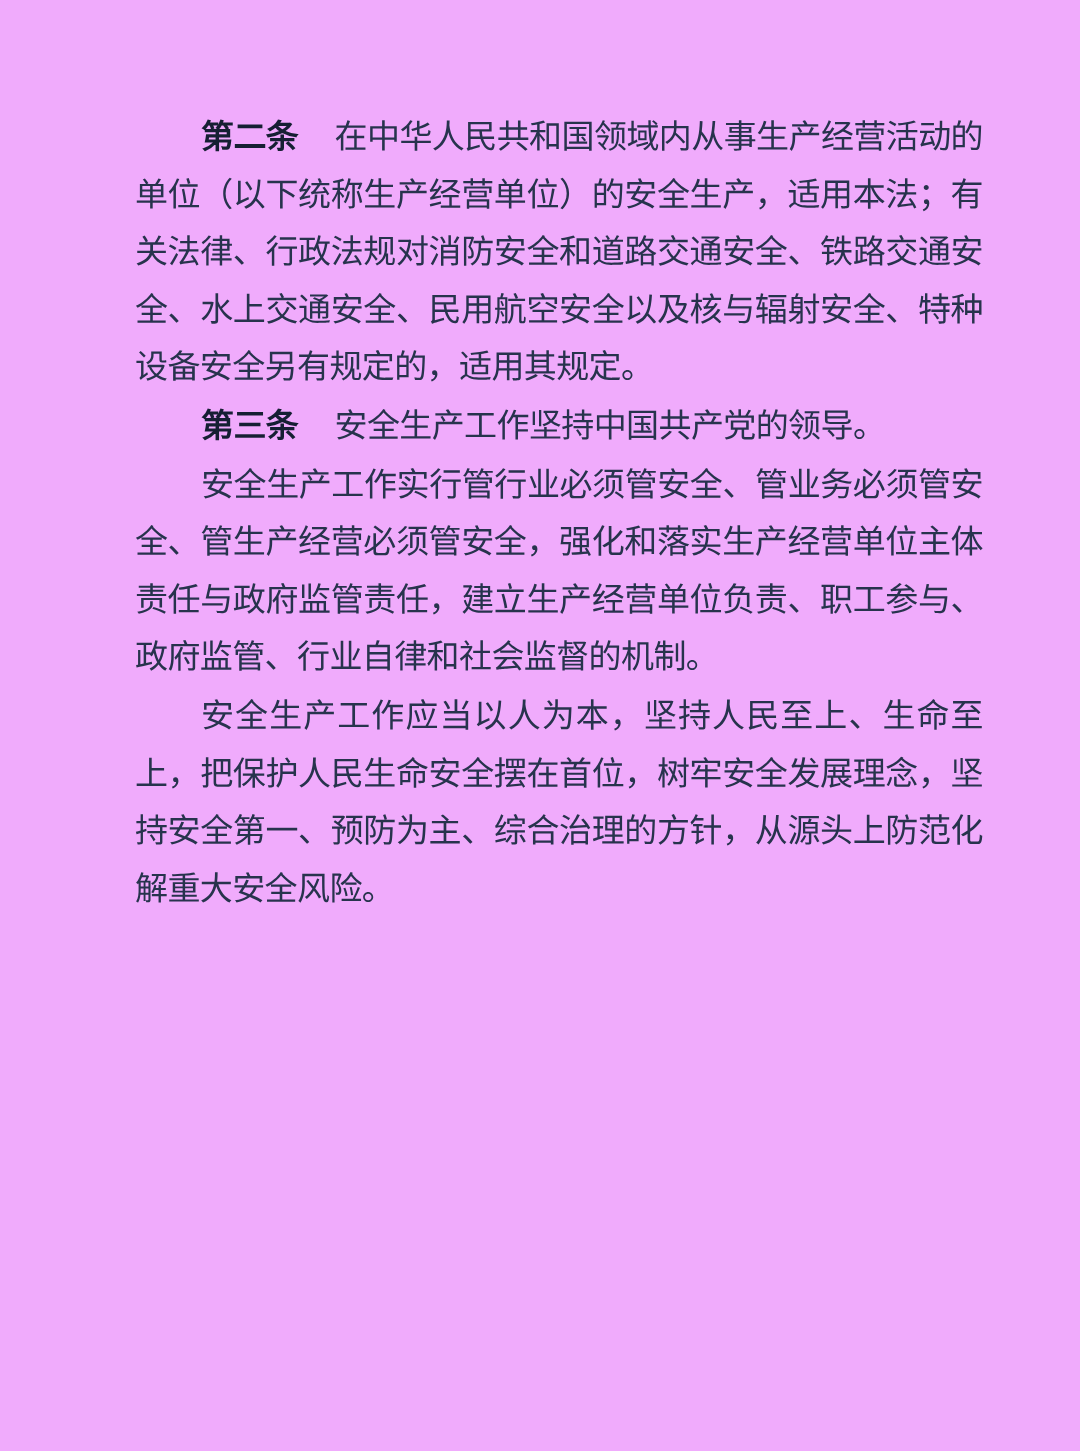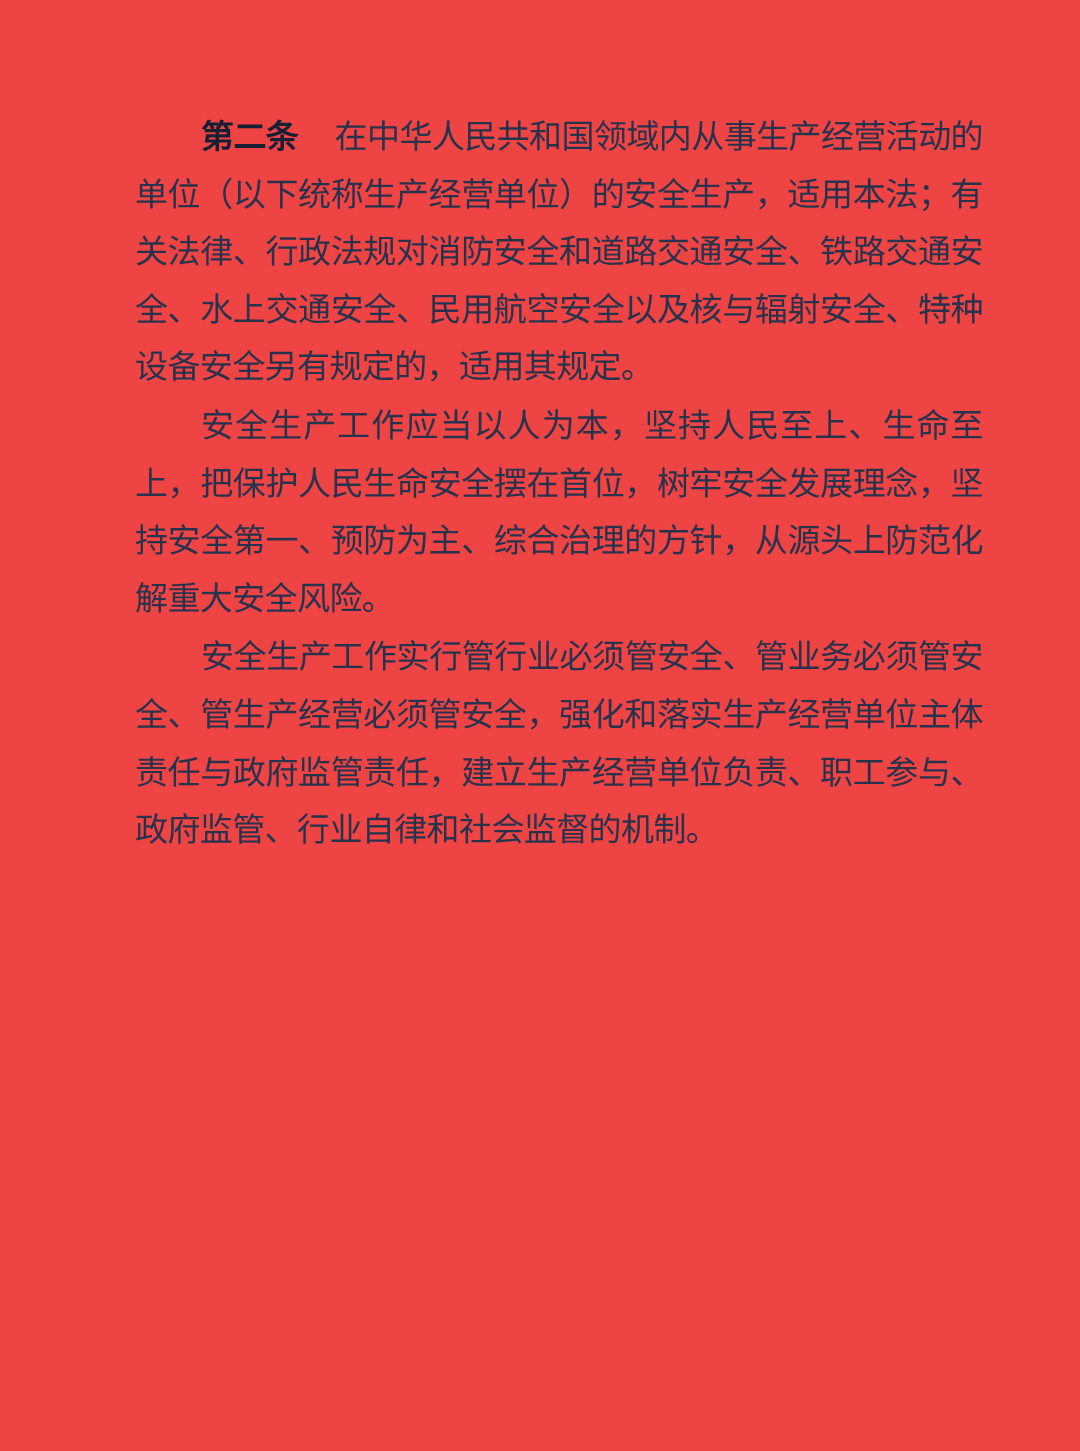--- a/index.html
+++ b/index.html
@@ -8,21 +8,21 @@
     background: #ffffff;
   }
   body {
     width: 1080px;
     height: 1451px;
     overflow: hidden;
   }
   .page {
     width: 1080px;
     height: 1451px;
-    background: #ef4444;
+    background: #f0abfc;
     box-sizing: border-box;
   }
   .doc {
     box-sizing: border-box;
     padding: 108px 97px 0 135px; 
   }
   .para {
     margin: 0;
     font-family: "Liberation Serif", "DejaVu Serif", serif;
     font-size: 33px;
@@ -46,20 +46,21 @@
   }
 </style>
 </head>
 <body>
 
 <main class="page">
   <article class="doc">
 
     <p class="para"><strong class="artnum">第二条</strong><span>在中华人民共和国领域内从事生产经营活动的单位（以下统称生产经营单位）的安全生产，适用本法；有关法律、行政法规对消防安全和道路交通安全、铁路交通安全、水上交通安全、民用航空安全以及核与辐射安全、特种设备安全另有规定的，适用其规定。</span></p>
 
+    <p class="para"><strong class="artnum">第三条</strong><span>安全生产工作坚持中国共产党的领导。</span></p>
+
+    <p class="para"><strong class="artnum"></strong><span>安全生产工作实行管行业必须管安全、管业务必须管安全、管生产经营必须管安全，强化和落实生产经营单位主体责任与政府监管责任，建立生产经营单位负责、职工参与、政府监管、行业自律和社会监督的机制。</span></p>
 
     <p class="para"><strong class="artnum"></strong><span>安全生产工作应当以人为本，坚持人民至上、生命至上，把保护人民生命安全摆在首位，树牢安全发展理念，坚持安全第一、预防为主、综合治理的方针，从源头上防范化解重大安全风险。</span></p>
-
-    <p class="para"><strong class="artnum"></strong><span>安全生产工作实行管行业必须管安全、管业务必须管安全、管生产经营必须管安全，强化和落实生产经营单位主体责任与政府监管责任，建立生产经营单位负责、职工参与、政府监管、行业自律和社会监督的机制。</span></p>
 
 
   </article>
 </main>
 
 </body></html>

